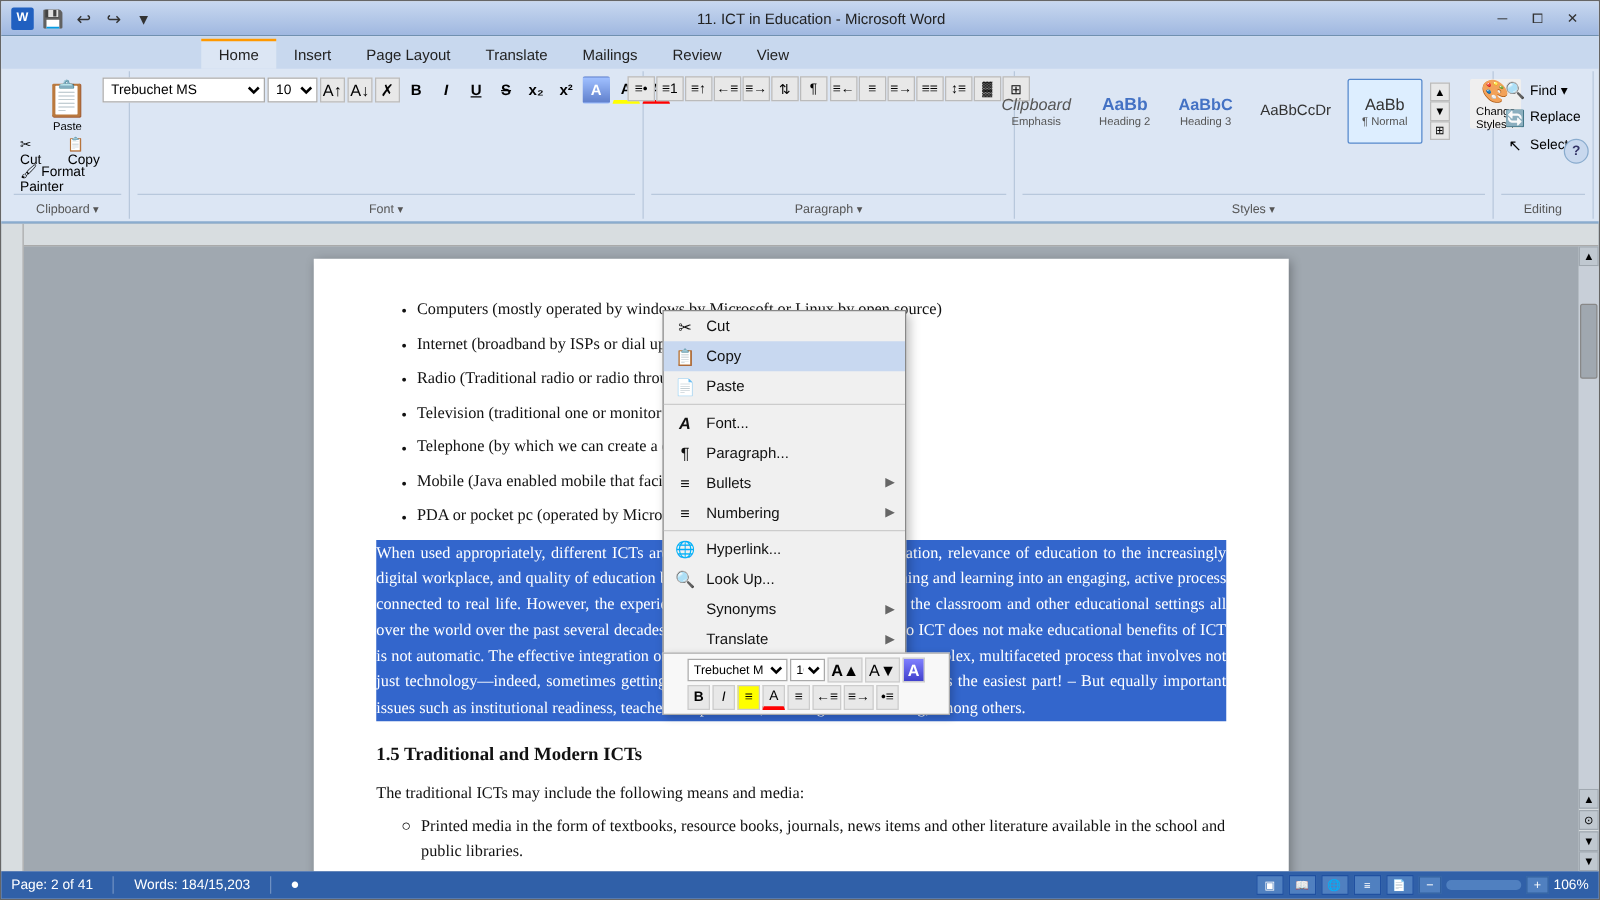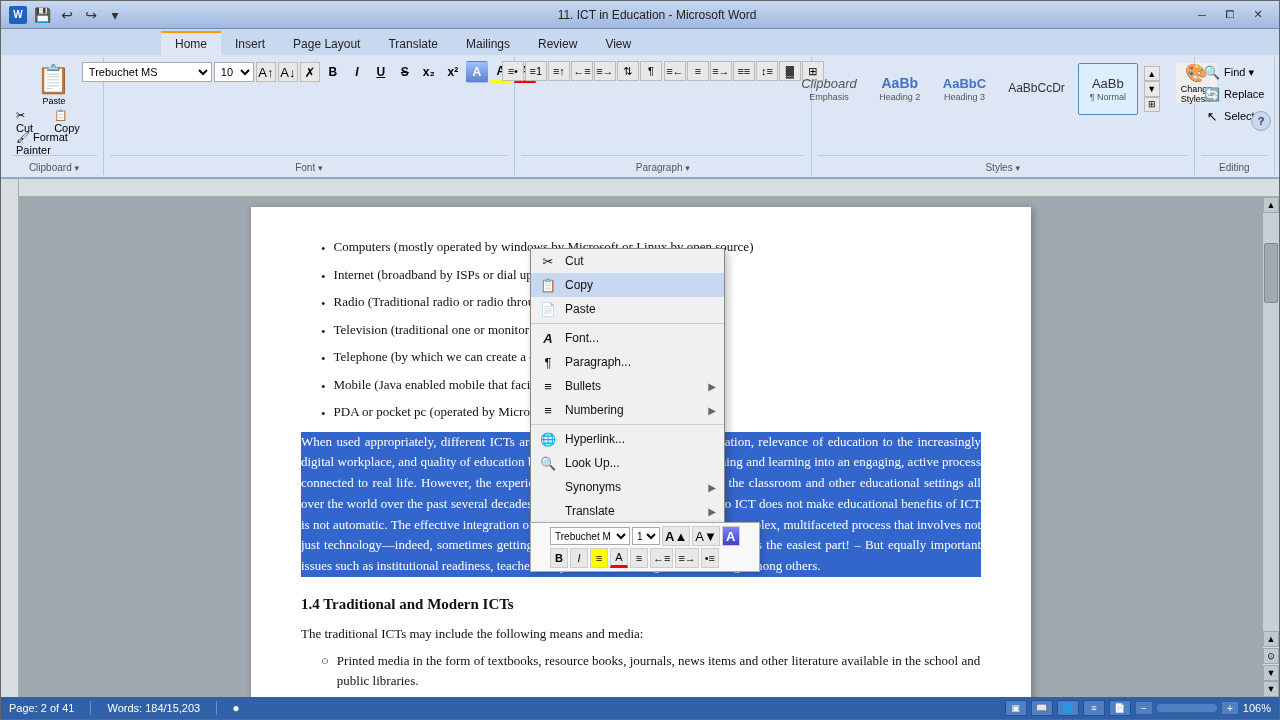--- a/index.html
+++ b/index.html
@@ -316,21 +316,21 @@
                 <div class="bullet-text">Mobile (Java enabled mobile that facilitating email, chatting, internet, etc)</div>
               </div>
               <div class="bullet-item">
                 <div class="bullet-dot">•</div>
                 <div class="bullet-text">PDA or pocket pc (operated by Microsoft windows mobile)</div>
               </div>
             </div>
 
             <p class="para selected-text">When used appropriately, different ICTs are said to help expand access to education, relevance of education to the increasingly digital workplace, and quality of education by helping others, helping make teaching and learning into an engaging, active process connected to real life. However, the experience of introducing different ICTs in the classroom and other educational settings all over the world over the past several decades suggests that merely having access to ICT does not make educational benefits of ICT is not automatic. The effective integration of ICTs into the educational system is a complex, multifaceted process that involves not just technology—indeed, sometimes getting the initial capital getting the technology is the easiest part! – But equally important issues such as institutional readiness, teacher competencies, and long-term financing, among others.</p>
 
-            <p class="section-heading">1.4 Traditional and Modern ICTs</p>
+            <p class="section-heading">1.5 Traditional and Modern ICTs</p>
             <p class="section-para">The traditional ICTs may include the following means and media:</p>
 
             <div style="display:flex; gap:8px; margin-left:20px; margin-bottom:6px;">
               <div>○</div>
               <div>Printed media in the form of textbooks, resource books, journals, news items and other literature available in the school and public libraries.</div>
             </div>
           </div>
         </div>
 
         <div class="doc-scrollbar">

